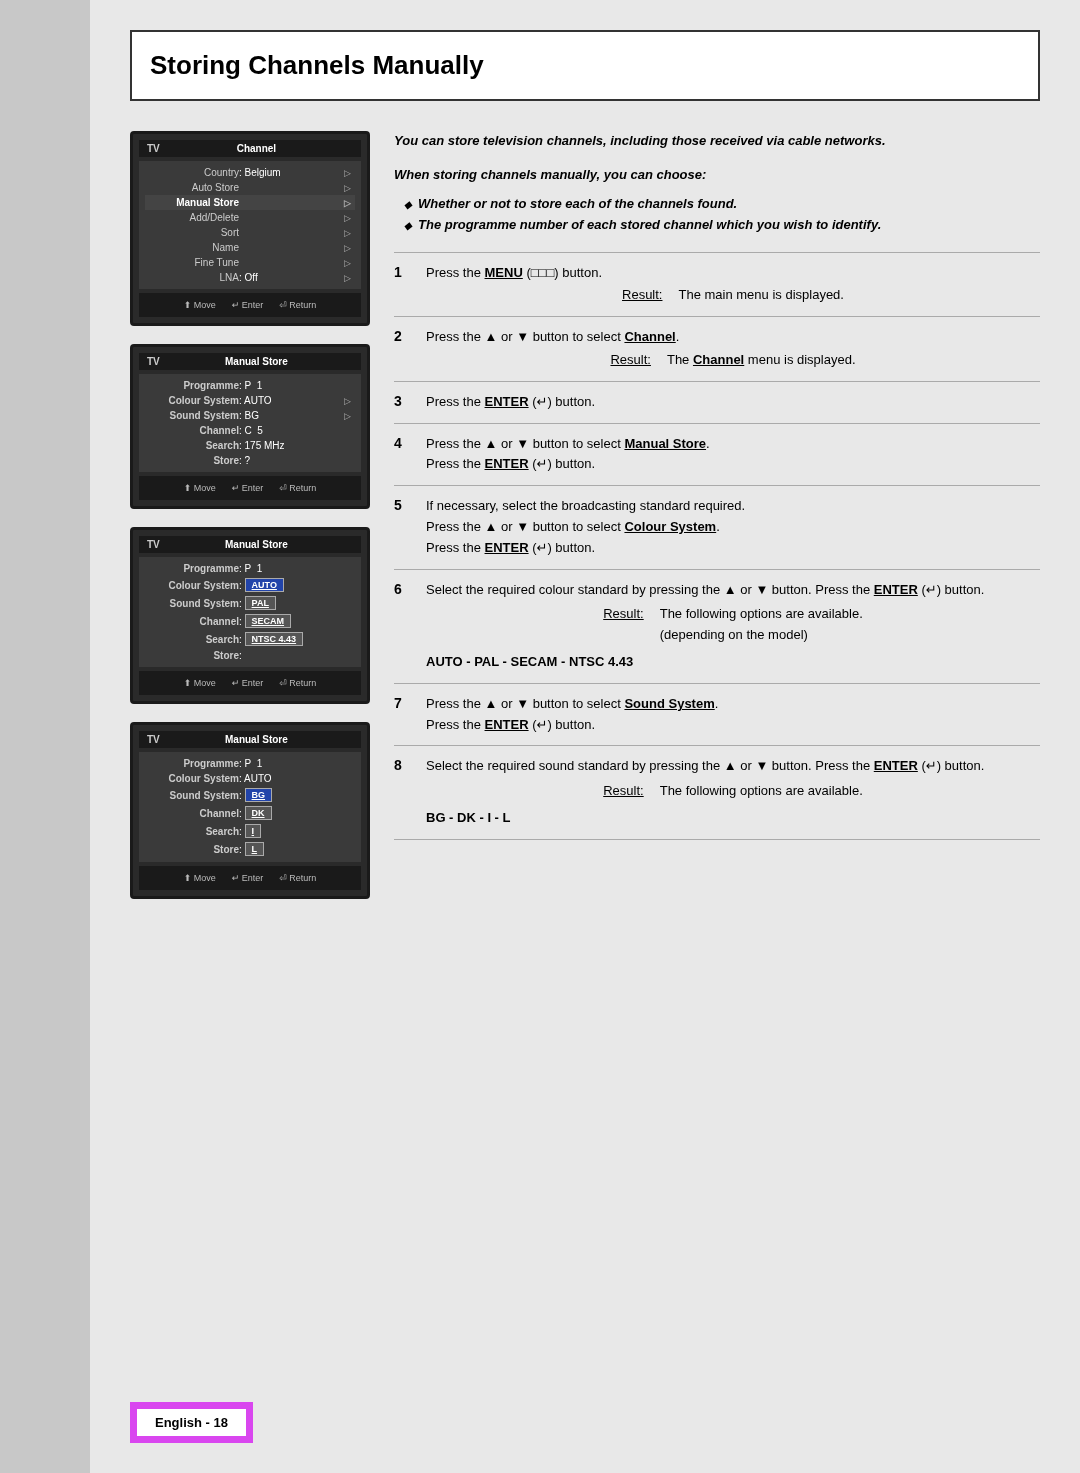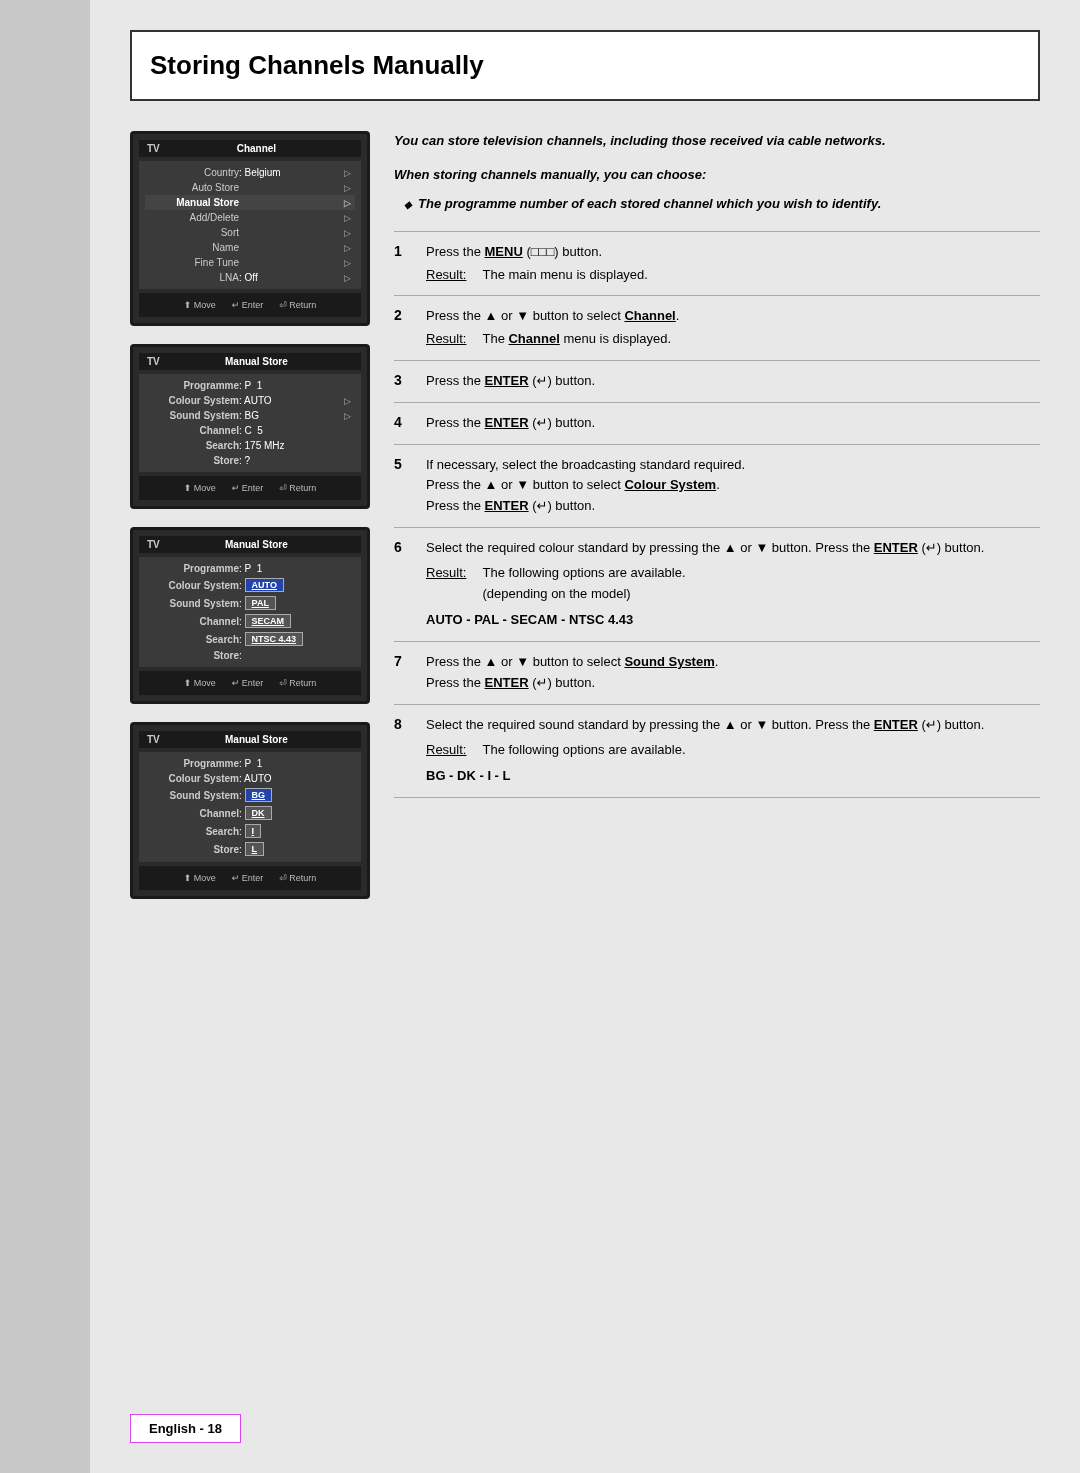--- a/index.html
+++ b/index.html
@@ -211,20 +211,21 @@
     }
     .step-content {
       flex: 1;
       font-size: 13px;
       line-height: 1.6;
     }
     .step-content .result-line {
       display: flex;
       gap: 16px;
       margin-top: 2px;
+      justify-content: center;
     }
     .step-content .result-label {
       text-decoration: underline;
       font-size: 13px;
       flex-shrink: 0;
     }
     .step-content .result-text {
       font-size: 13px;
     }
     .step-content .color-options {
@@ -236,21 +237,21 @@
       font-weight: bold;
       text-decoration: underline;
     }
 
     
     .page-footer {
       position: absolute;
       bottom: 30px;
       left: 40px;
       background: #fff;
-      border: 1px solid #d946ef;
+      border: 7px solid #d946ef;
       padding: 6px 18px;
       font-size: 13px;
       font-weight: bold;
     }
   </style>
 </head>
 <body>
 
 <div class="left-sidebar"></div>
 
@@ -443,20 +444,21 @@
     <div class="instructions-col">
 
       <p class="intro-text">
         <em>You can store television channels, including those received via cable networks.</em>
       </p>
       <p class="intro-text" style="margin-bottom:10px;">
         <em>When storing channels manually, you can choose:</em>
       </p>
 
       <ul class="bullet-list">
+        <li><em>Whether or not to store each of the channels found.</em></li>
         <li><em>The programme number of each stored channel which you wish to identify.</em></li>
       </ul>
 
       <div class="steps">
 
         <div class="step">
           <span class="step-num">1</span>
           <div class="step-content">
             <div>Press the <b>MENU</b> (□□□) button.</div>
             <div class="result-line">
@@ -480,20 +482,21 @@
         <div class="step">
           <span class="step-num">3</span>
           <div class="step-content">
             <div>Press the <b>ENTER</b> (↵) button.</div>
           </div>
         </div>
 
         <div class="step">
           <span class="step-num">4</span>
           <div class="step-content">
+            <div>Press the ▲ or ▼ button to select <b>Manual Store</b>.</div>
             <div>Press the <b>ENTER</b> (↵) button.</div>
           </div>
         </div>
 
         <div class="step">
           <span class="step-num">5</span>
           <div class="step-content">
             <div>If necessary, select the broadcasting standard required.</div>
             <div>Press the ▲ or ▼ button to select <b>Colour System</b>.</div>
             <div>Press the <b>ENTER</b> (↵) button.</div>

